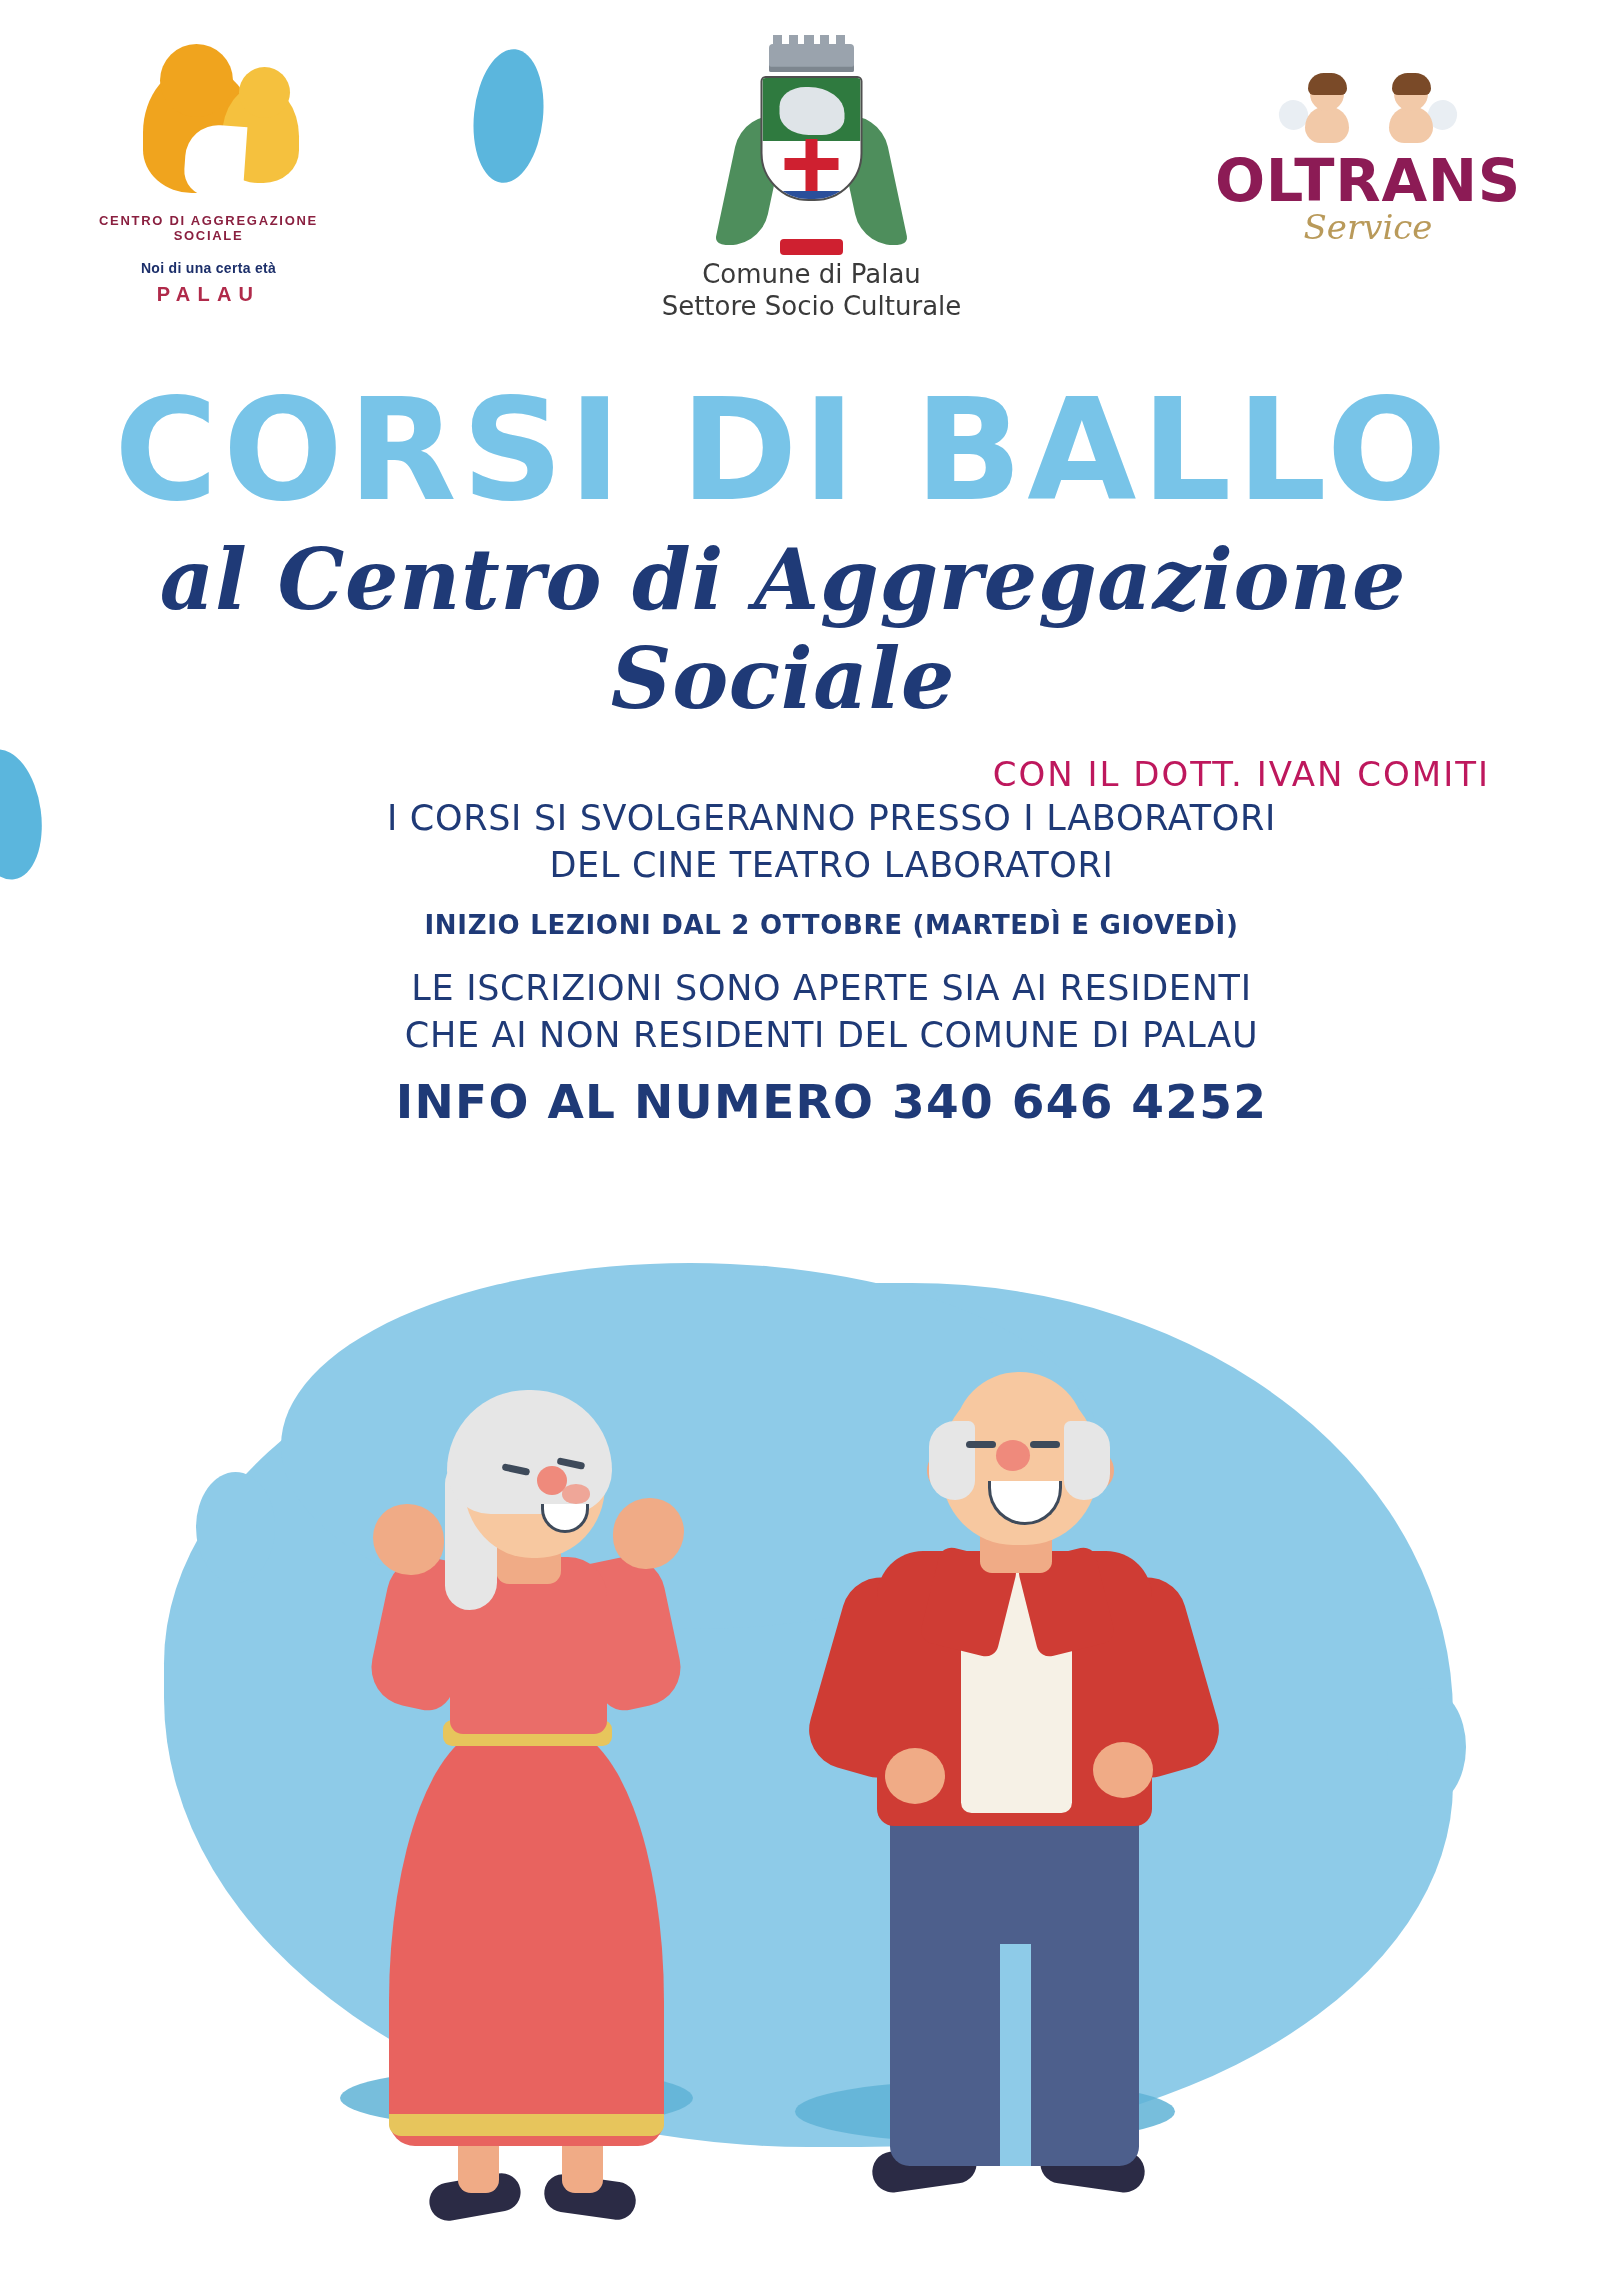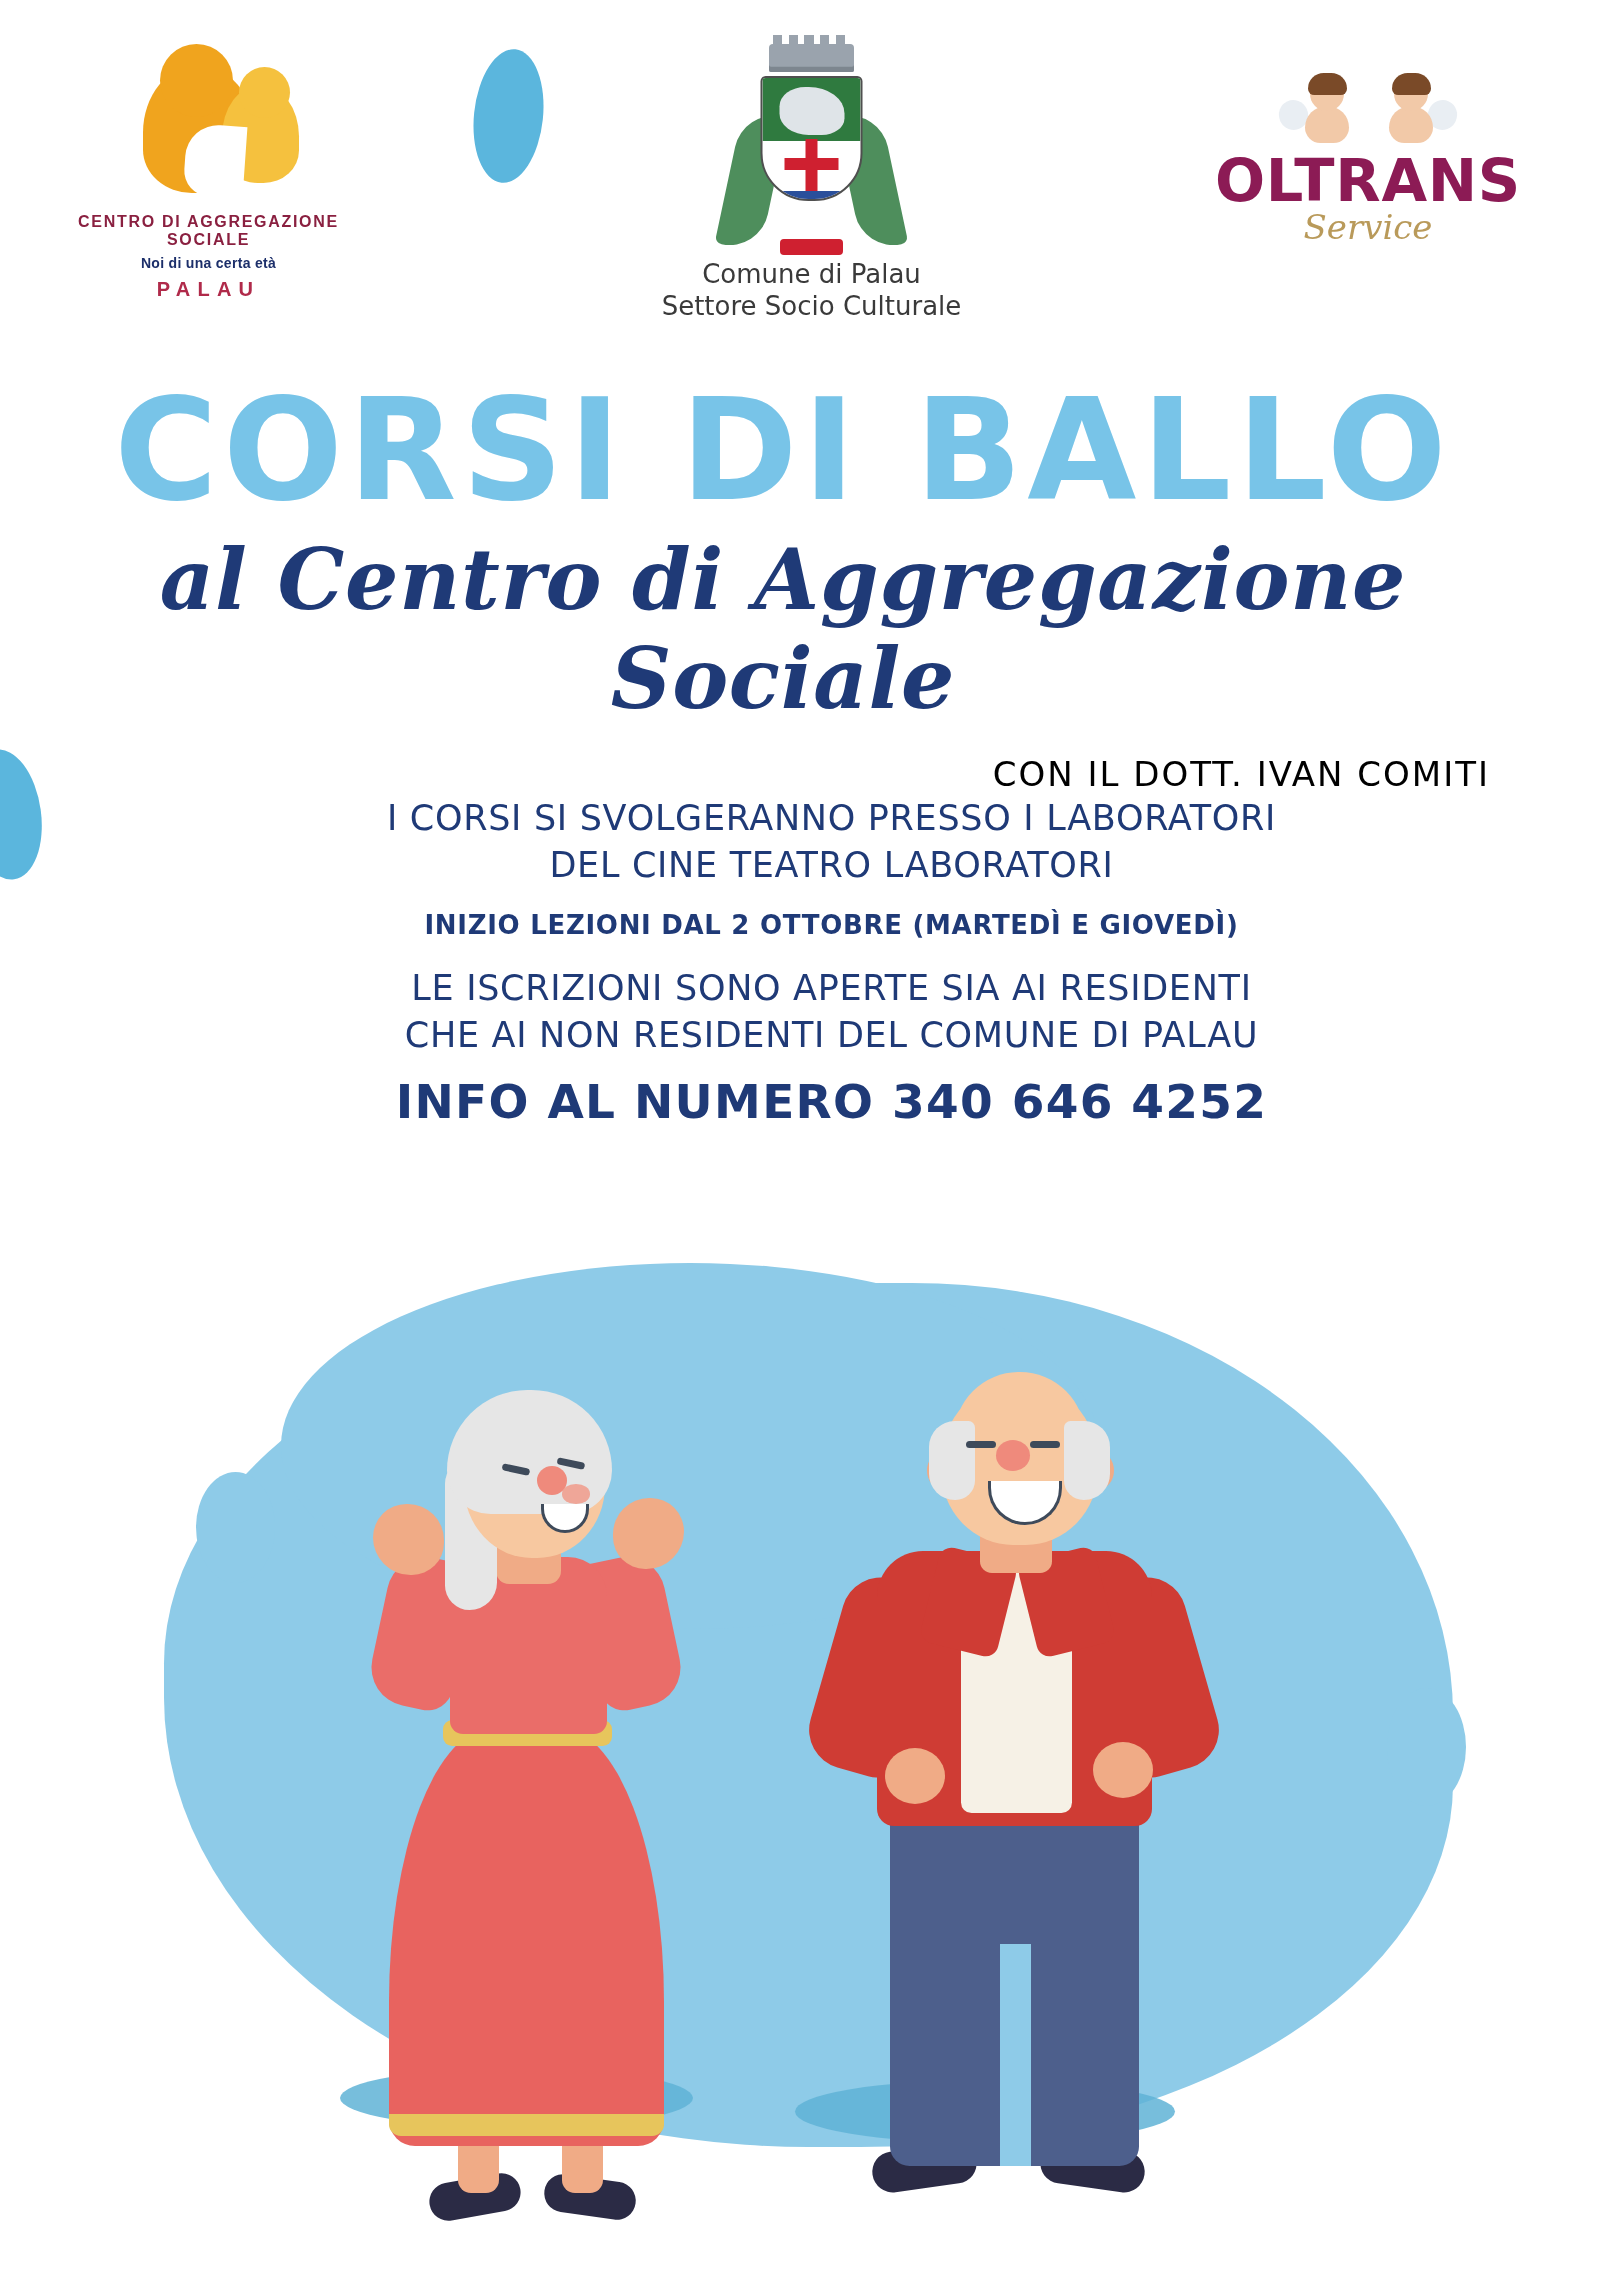--- a/index.html
+++ b/index.html
@@ -105,25 +105,25 @@
     position: absolute;
     left: 68px;
     top: 79px;
     width: 60px;
     height: 72px;
     background: #ffffff;
     border-radius: 33px 0 0 26px;
     transform: rotate(4deg);
   }
   .cas-sub1 {
-    font-size: 16px;
+    font-size: 13px;
     letter-spacing: 1.7px;
     color: #8a2040;
     font-weight: 700;
-    margin-bottom: 6px;
+    margin-bottom: 17px;
   }
   .cas-sub2 {
     font-size: 14px;
     color: #1c2f6a;
     font-weight: 700;
     letter-spacing: 0.3px;
     margin-bottom: 6.5px;
   }
   .cas-sub3 {
     font-size: 20px;
@@ -356,21 +356,21 @@
     color: #1f3a77;
     margin-top: 14.4px;
     letter-spacing: 0.7px;
   }
   .title-with {
     margin-top: 26px;
     padding-right: 76px;
     text-align: right;
     font-size: 34px;
     letter-spacing: 2px;
-    color: #000000;
+    color: #be185d;
     font-family: "DejaVu Sans", sans-serif;
   }
 
   
   .info {
     position: absolute;
     top: 795px;
     left: 0;
     width: 1623px;
     text-align: center;

